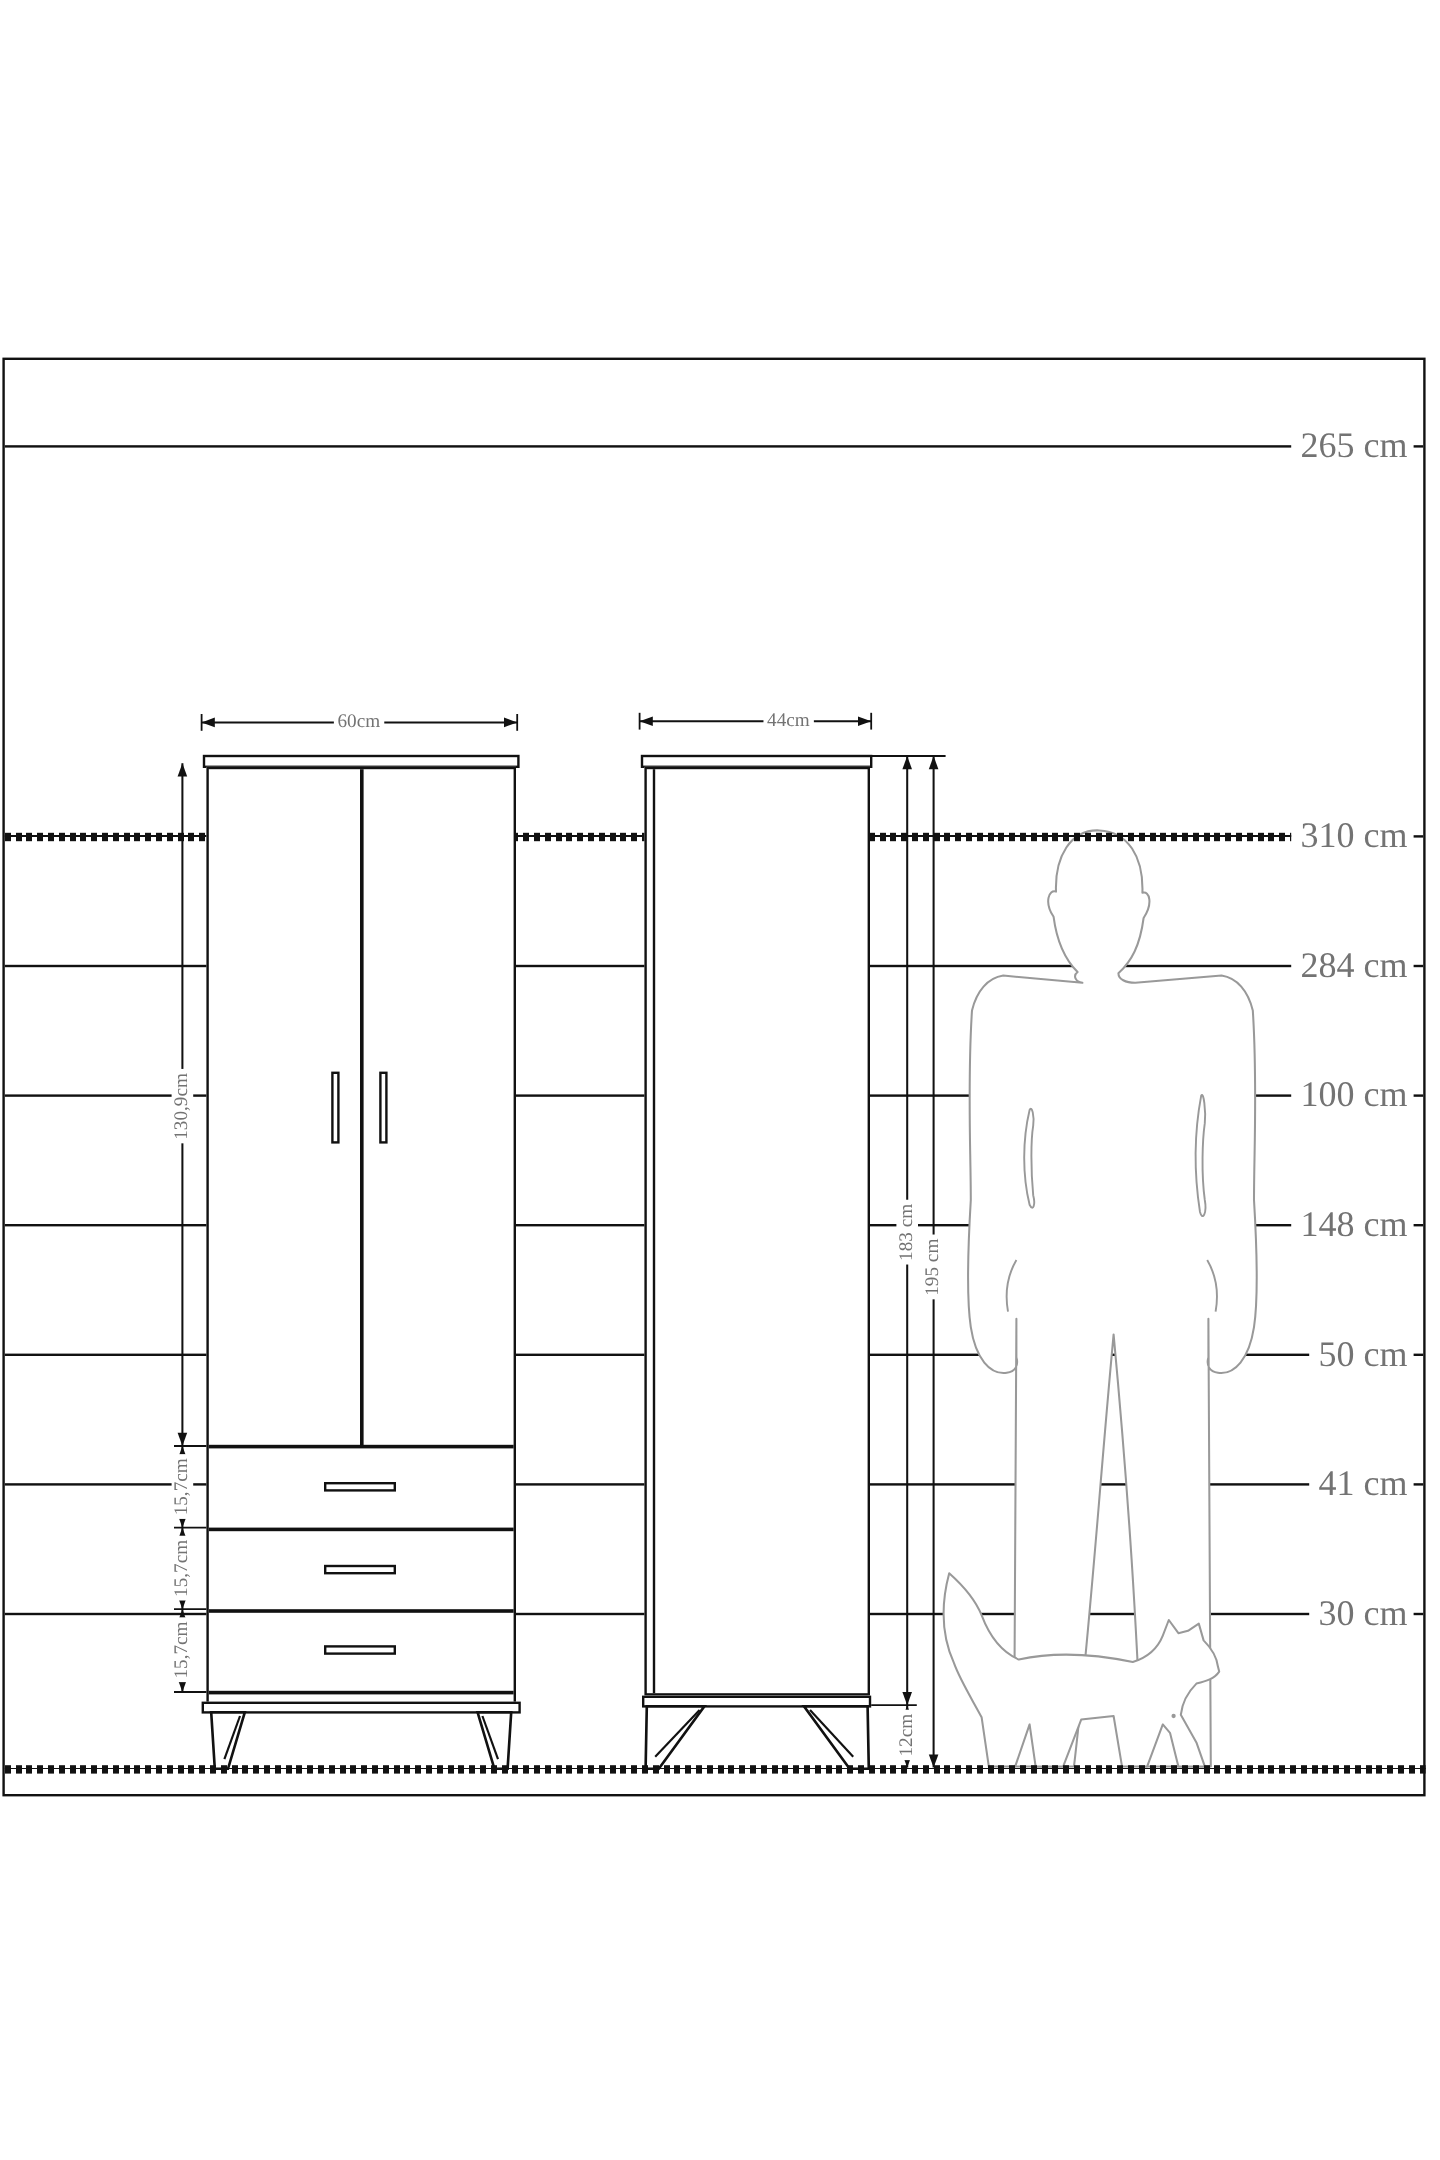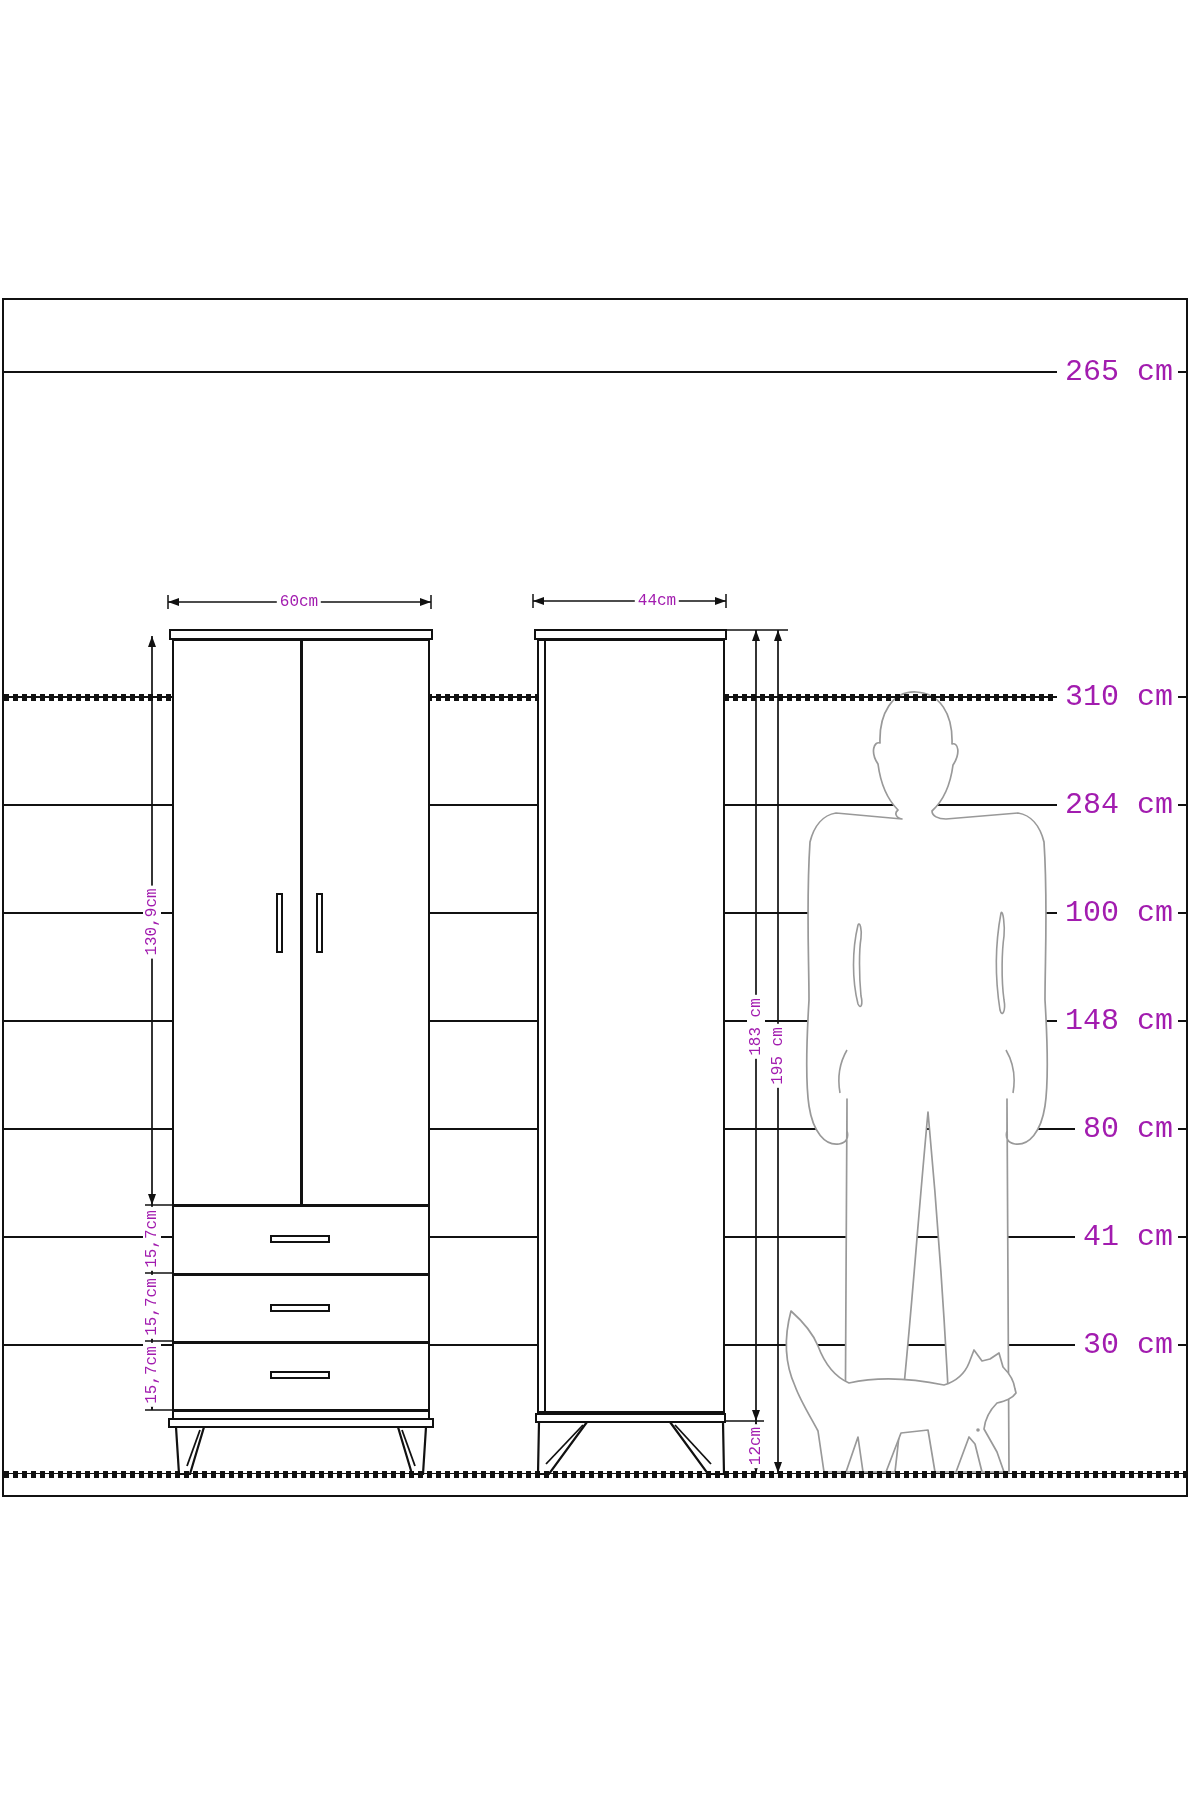--- a/index.html
+++ b/index.html
@@ -1,17 +1,17 @@
 <!DOCTYPE html>
 <html><head>
 <meta charset="utf-8">
 <style>
   html,body{margin:0;padding:0;background:#ffffff;}
   .page{position:relative;width:1200px;height:1800px;background:#fff;overflow:hidden;
-        font-family:Liberation Mono, monospace;color:#a21caf;}
+        font-family:Liberation Serif, serif;color:#737373;}
   .frame{position:absolute;left:2px;top:298px;width:1186px;height:1199px;
          border:2px solid #111;box-sizing:border-box;background:#fff;z-index:0;}
 
   
   .scale-row{position:absolute;left:4px;width:1182px;height:36px;display:flex;
              align-items:center;z-index:1;}
   .scale-row.hatchz{z-index:3;}
   .scale-line{flex:1;height:2px;background:#111;}
   .hatch{flex:1;height:7px;background:
       linear-gradient(to bottom, transparent 2px, #111 2px, #111 3.5px, transparent 3.5px),
@@ -83,21 +83,21 @@
     <span class="scale-label">100 cm</span>
     <div class="scale-stub"></div>
   </div>
   <div class="scale-row" style="top:1003px">
     <div class="scale-line"></div>
     <span class="scale-label">148 cm</span>
     <div class="scale-stub"></div>
   </div>
   <div class="scale-row" style="top:1111px">
     <div class="scale-line"></div>
-    <span class="scale-label">80 cm</span>
+    <span class="scale-label">50 cm</span>
     <div class="scale-stub"></div>
   </div>
   <div class="scale-row" style="top:1219px">
     <div class="scale-line"></div>
     <span class="scale-label">41 cm</span>
     <div class="scale-stub"></div>
   </div>
   <div class="scale-row" style="top:1327px">
     <div class="scale-line"></div>
     <span class="scale-label">30 cm</span>

